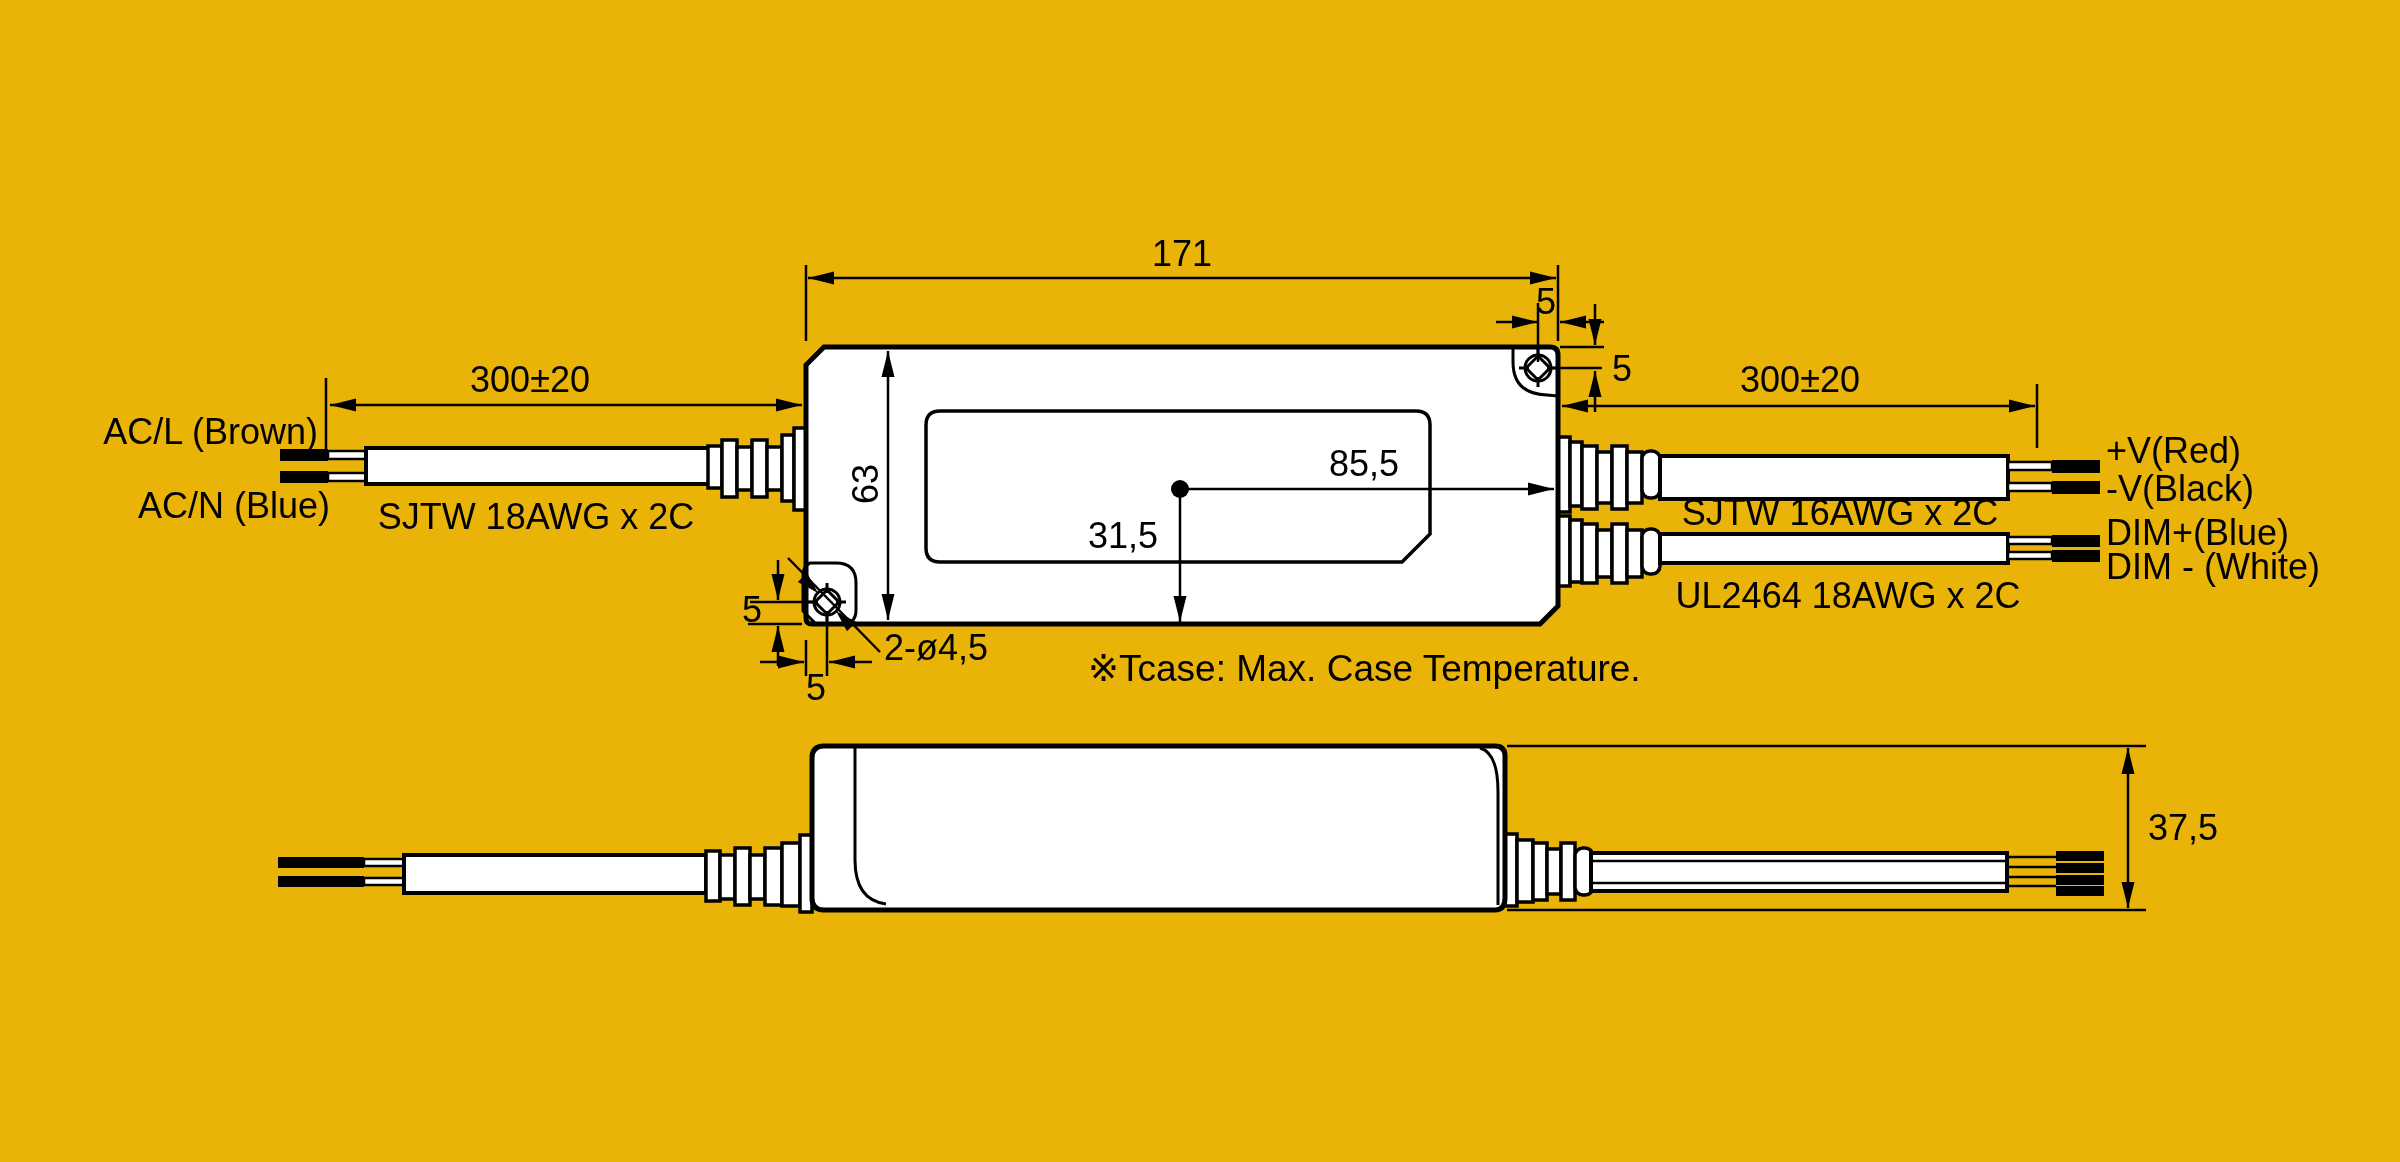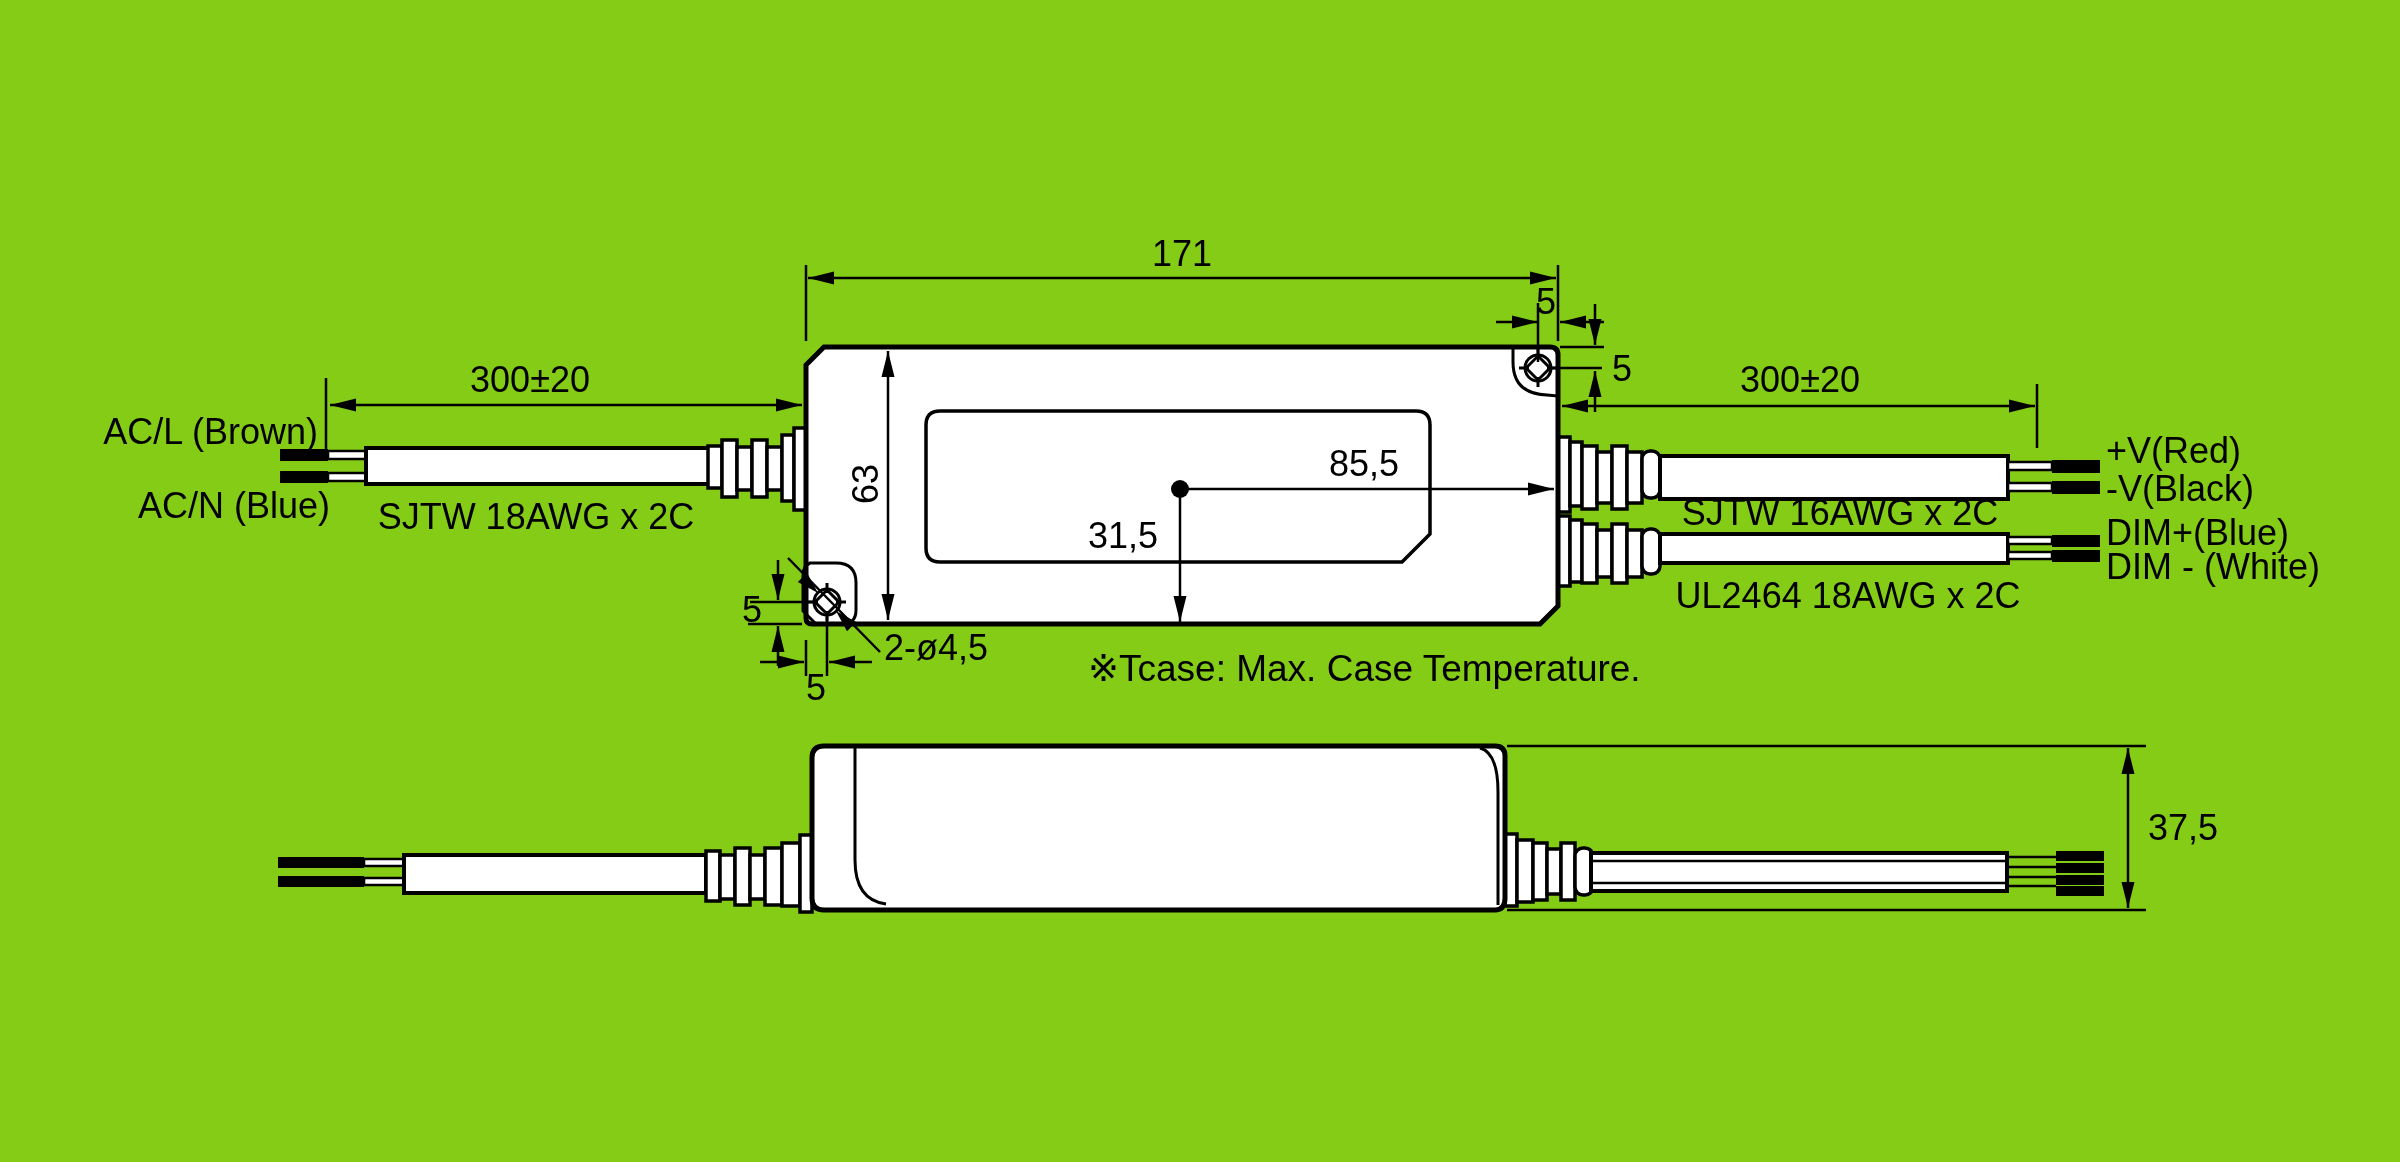--- a/index.html
+++ b/index.html
@@ -1,16 +1,16 @@
 <!DOCTYPE html>
 <html><head>
 <meta charset="utf-8">
 <style>
   html,body{margin:0;padding:0;background:#ffffff;}
-  .stage{position:relative;width:2400px;height:1162px;background:#84cc16;overflow:hidden;}
+  .stage{position:relative;width:2400px;height:1162px;background:#eab308;overflow:hidden;}
   svg{display:block;}
   .o{fill:#ffffff;stroke:#000000;stroke-width:5;}               
   .i{fill:#ffffff;stroke:#000000;stroke-width:3.5;}          
   .c{fill:#ffffff;stroke:#000000;stroke-width:4;}            
   .w{fill:#ffffff;stroke:#000000;stroke-width:2.5;}          
   .k{fill:#000000;stroke:none;}                              
   .d{fill:none;stroke:#000000;stroke-width:2.5;}             
   .s{fill:none;stroke:#000000;stroke-width:3;}               
   .t{font-family:"Liberation Sans","DejaVu Sans",sans-serif;font-size:36px;fill:#000;}
   .tn{font-family:"Liberation Sans","DejaVu Sans",sans-serif;font-size:37px;fill:#000;}

